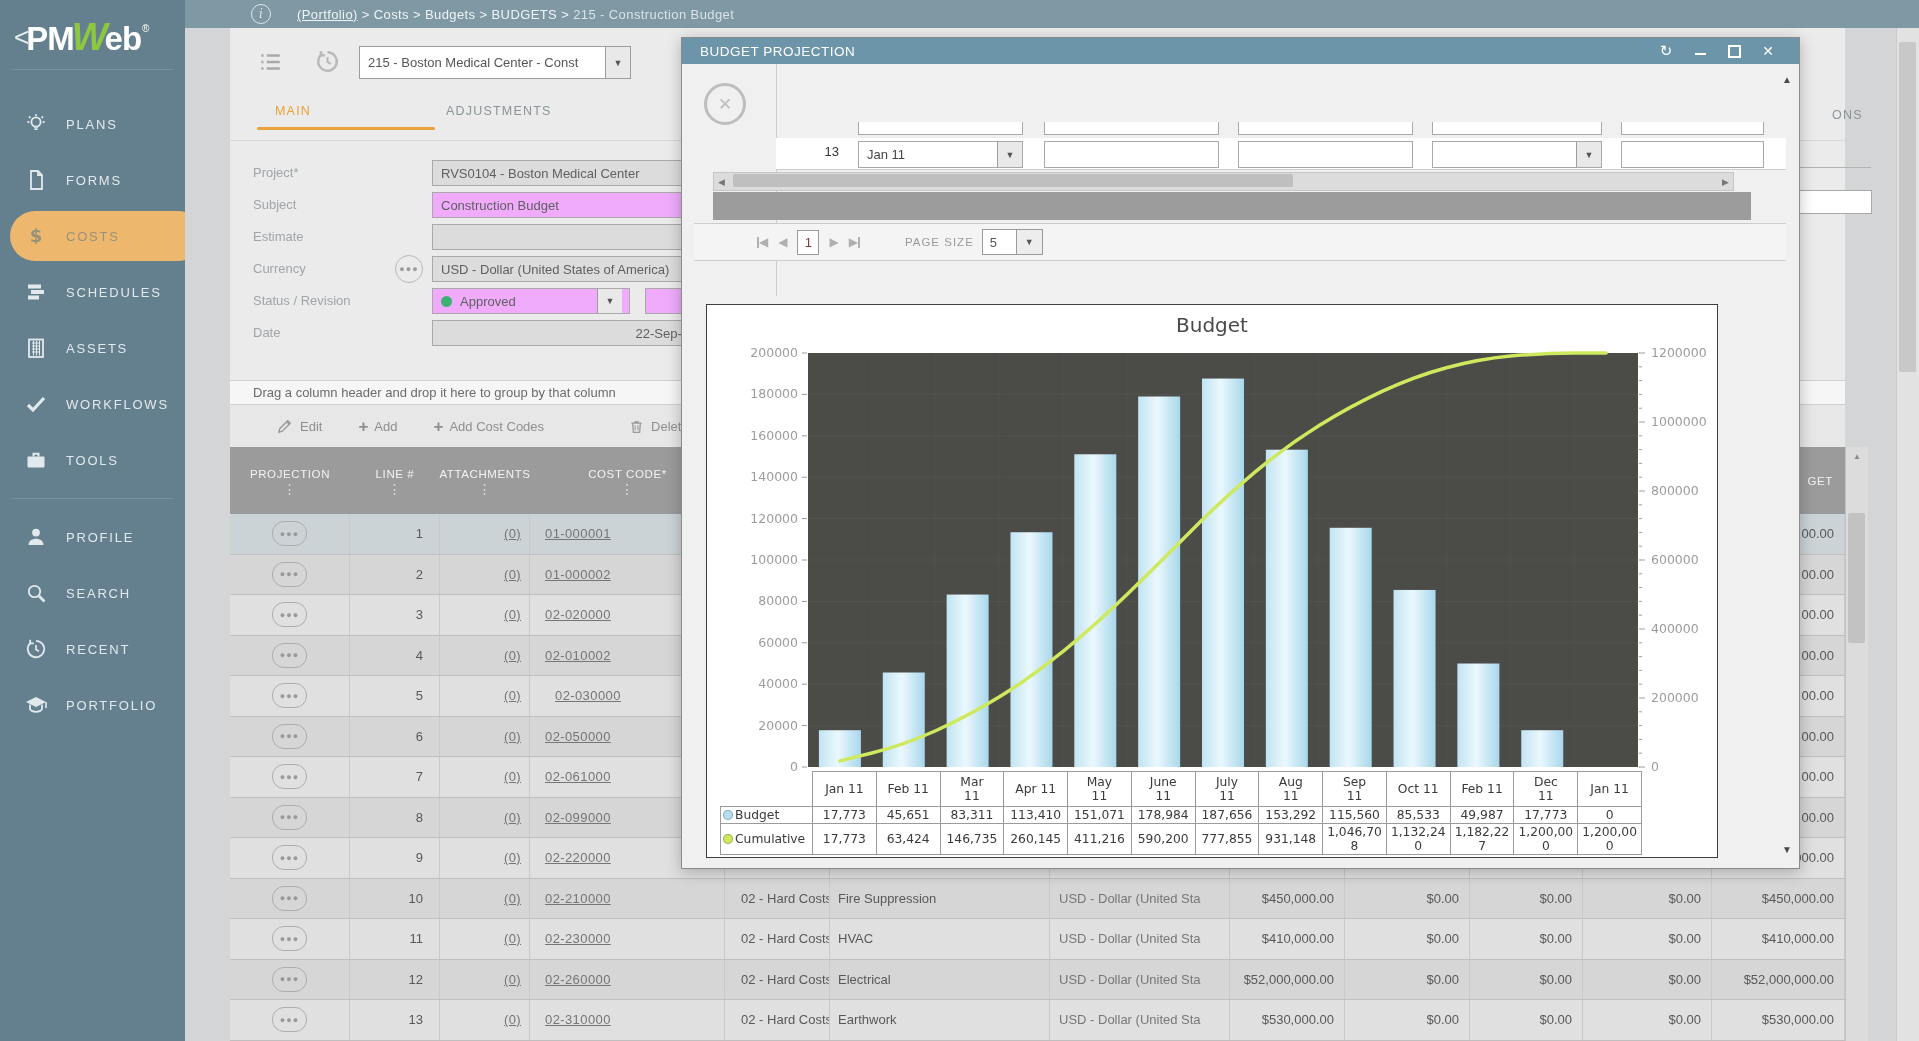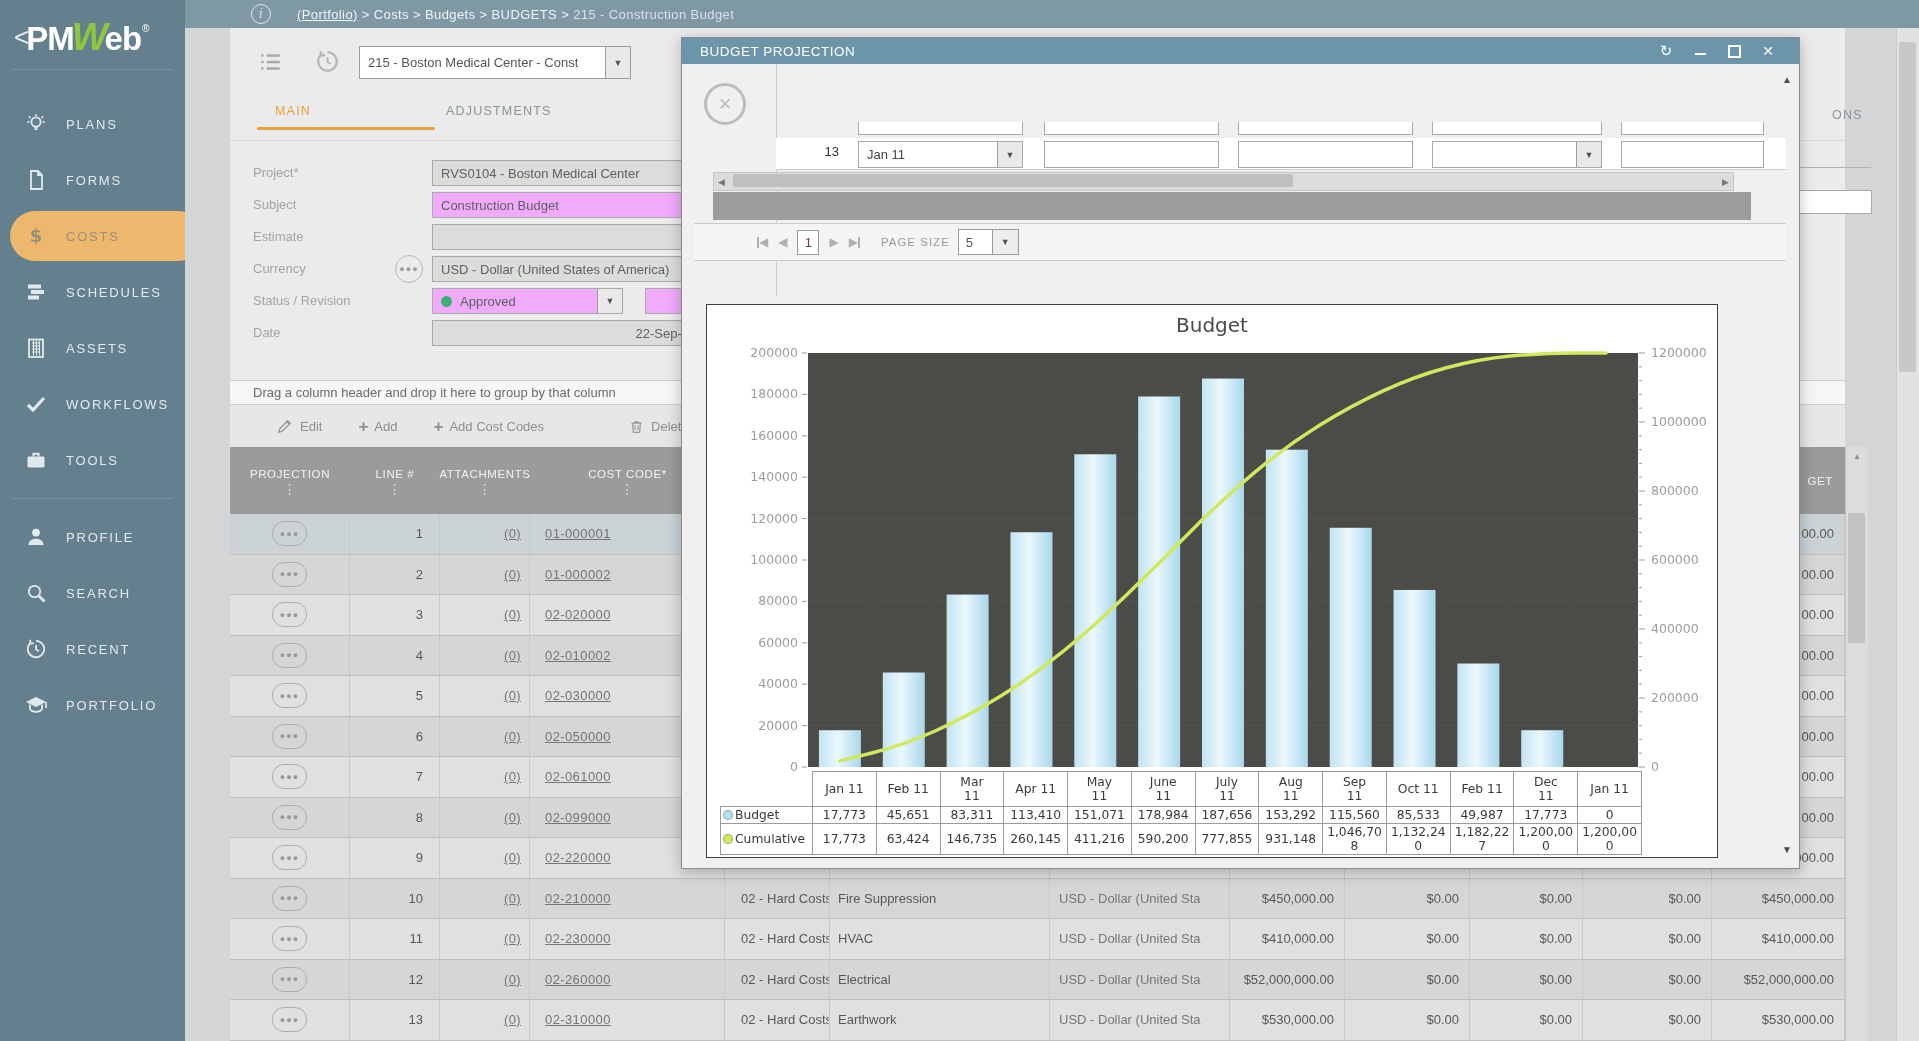--- a/index.html
+++ b/index.html
@@ -111,21 +111,21 @@
   .hscroll .htrack{flex:1;position:relative;height:100%;}
   .hscroll .hthumb{position:absolute;left:4px;top:1px;width:560px;height:13px;background:#bfbfbf;border-radius:2px;}
   .graybar{position:absolute;left:31px;top:154px;width:1038px;height:28px;background:#9c9c9c;}
   .pgbar{position:absolute;left:12px;top:185px;width:1092px;height:36px;background:#f4f4f4;border-top:1px solid #ccc;border-bottom:1px solid #ccc;
          display:flex;align-items:center;}
   .pager{display:flex;align-items:center;color:#b0b0b0;margin-left:58px;}
   .pager .pi{margin:0 5px;font-size:12px;cursor:pointer;display:flex;align-items:center;}
   .pager .bar{width:2px;height:11px;background:#b0b0b0;}
   .pg-num{width:20px;height:23px;background:#fff;border:1px solid #9a9a9a;display:flex;align-items:center;justify-content:center;
           font-size:13px;color:#7d3a3a;margin:0 5px;cursor:pointer;}
-  .pgsize-label{font-size:11.5px;letter-spacing:1px;color:#9a9a9a;margin-left:16px;}
+  .pgsize-label{font-size:11.5px;letter-spacing:1px;color:#9a9a9a;margin-left:40px;}
   .pgsize{display:flex;margin-left:8px;height:26px;cursor:pointer;}
   .pgsize .v{width:26px;background:#fff;border:1px solid #9a9a9a;display:flex;align-items:center;padding-left:7px;font-size:13px;color:#555;}
   .pgsize .b{width:25px;background:#ededed;border:1px solid #9a9a9a;border-left:none;display:flex;align-items:center;justify-content:center;font-size:9px;color:#555;}
   .m-varr{position:absolute;left:1098px;width:14px;text-align:center;font-size:10px;color:#4a4a4a;cursor:pointer;}
 
   
   .chartbox{position:absolute;left:24px;top:266px;width:1012px;height:554px;background:#fff;border:1px solid #3f3f3f;box-sizing:border-box;
             font-family:"DejaVu Sans",sans-serif;}
   .c-title{position:absolute;left:0;top:8px;width:100%;text-align:center;font-size:20px;color:#4a4a4a;}
   .c-svg{position:absolute;left:6px;top:38px;}
@@ -265,21 +265,21 @@
   <div class="field" style="top:164px">Construction Budget</div>
 
   <div class="f-label" style="top:196px">Estimate</div>
   <div class="field dis" style="top:196px"></div>
 
   <div class="f-label" style="top:228px">Currency</div>
   <div class="ellipsis-btn" style="top:227px">●●●</div>
   <div class="field dis" style="top:228px">USD - Dollar (United States of America)</div>
 
   <div class="f-label" style="top:260px">Status / Revision</div>
-  <div class="field" style="top:260px;width:181px;padding-right:0">
+  <div class="field" style="top:260px;width:181px;padding-right:7px">
     <span class="dot"></span>
     <span style="flex:1">Approved</span>
     <span class="dd-btn" style="height:24px">▼</span>
   </div>
   <div class="field" style="top:260px;left:415px;width:60px"></div>
 
   <div class="f-label" style="top:292px">Date</div>
   <div class="field dis right" style="top:292px">22-Sep-2</div>
 
   <div class="dragbar">Drag a column header and drop it here to group by that column</div>
@@ -453,21 +453,21 @@
         <div class="gc center" style="width: 120px;">
           <div class="oval-btn">●●●</div>
         </div>
         <div class="gc" style="width: 90px;">
           <span style="width:100%;text-align:right;padding-right:16px">5</span>
         </div>
         <div class="gc" style="width: 90px;">
           <span style="width:100%;text-align:right;padding-right:8px"><span class="ulink">(0)</span></span>
         </div>
         <div class="gc" style="width: 195px;">
-          <span class="ulink" style="margin-left:15px">02-030000</span>
+          <span class="ulink" style="margin-left:25px">02-030000</span>
         </div>
         <div class="gc" style="width: 105px;">
           <span style="margin-left:16px"></span>
         </div>
         <div class="gc" style="width: 220px;">
           <span style="margin-left:8px"></span>
         </div>
         <div class="gc" style="width: 180px;">
           <span style="margin-left:9px;color:#777"></span>
         </div>

